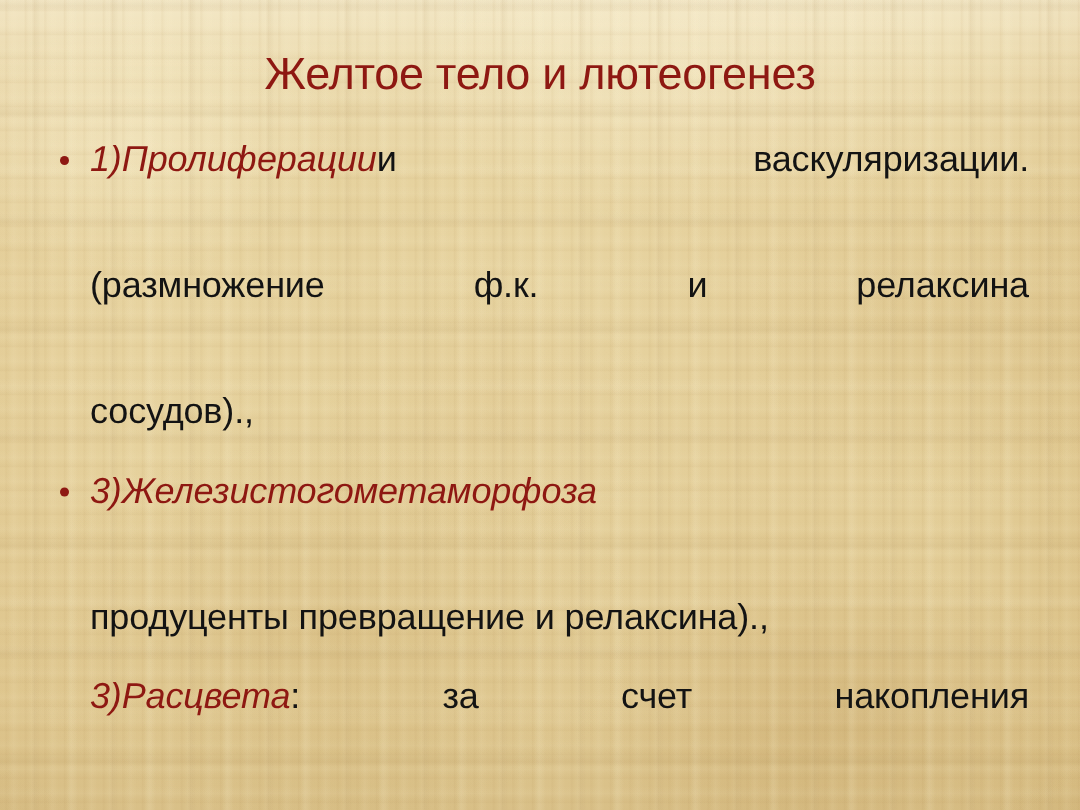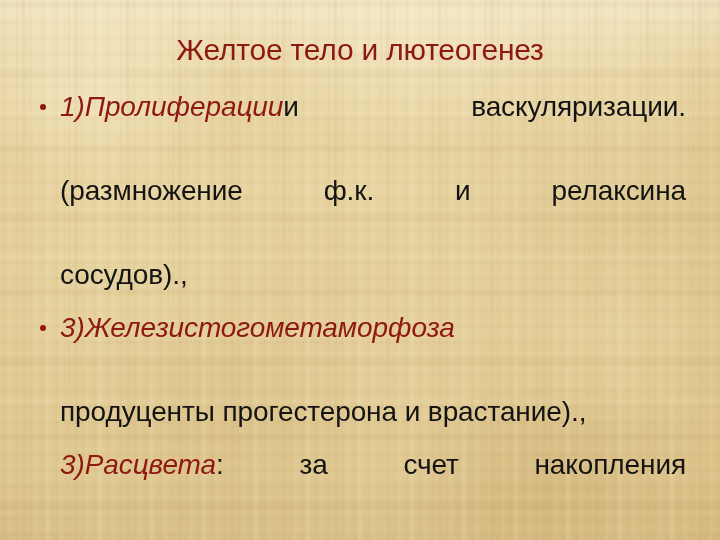--- a/index.html
+++ b/index.html
@@ -133,21 +133,21 @@
     position: absolute;
     left: 30px;
     top: 86px;
     width: 656px;
   }
 
   .bullet {
     position: relative;
     padding-left: 30px;
     margin-bottom: 11px;
-    font-size: 28px;
+    font-size: 24px;
     line-height: 42px;
     color: #131313;
     text-align: justify;
     text-justify: inter-word;
     letter-spacing: -0.1px;
   }
   .bullet:last-child { margin-bottom: 0; }
 
   .bullet .dot {
     position: absolute;
@@ -199,21 +199,21 @@
       <div class="bullet">
         <span class="dot"></span>
         <span class="ln just"><span class="em">1)Пролиферации</span><span>и   васкуляризации.</span></span>
         <span class="ln just">(размножение ф.к. и релаксина</span>
         <span class="ln">сосудов).,</span>
       </div>
 
       <div class="bullet">
         <span class="dot"></span>
         <span class="ln just"><span class="em">3)Железистого</span><span class="em">метаморфоза</span></span>
-        <span class="ln">продуценты прогестерона и врастание).,</span>
+        <span class="ln">продуценты превращение и релаксина).,</span>
       </div>
 
       <div class="bullet">
 
         <span class="ln just"><span class="em">3)Расцвета</span><span>: за счет накопления</span></span>
 
       </div>
 
     </div>
   </div>

